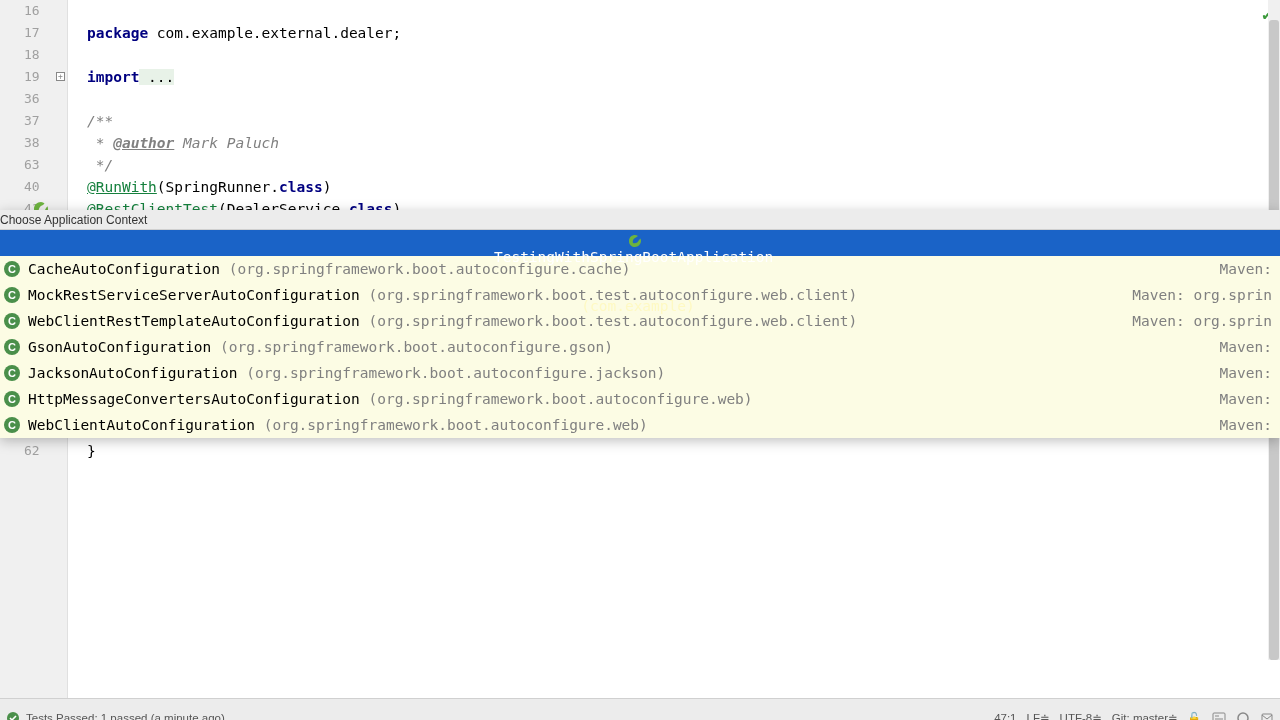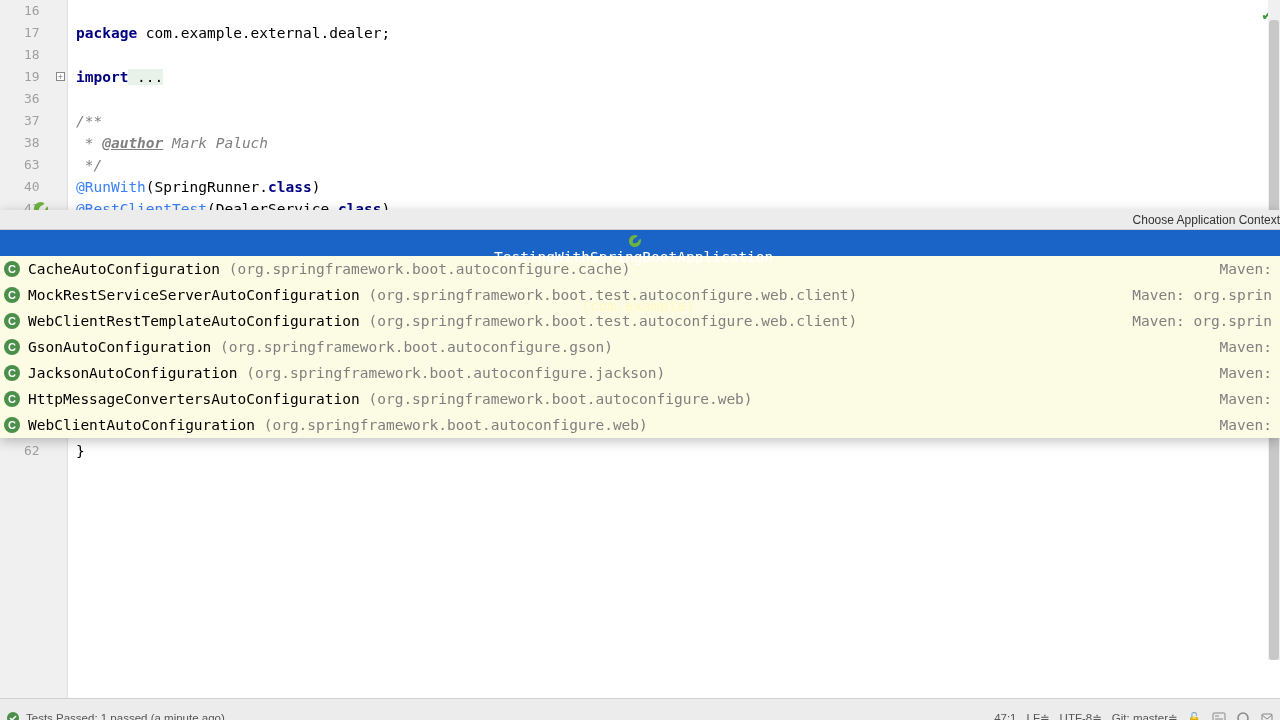--- a/index.html
+++ b/index.html
@@ -3,35 +3,35 @@
 <meta charset="utf-8">
 <style>
   * { margin: 0; padding: 0; box-sizing: border-box; }
   html, body { width: 1280px; height: 720px; overflow: hidden; font-family: "Menlo", "Consolas", monospace; background: #fff; }
   .editor { position: relative; width: 100%; height: 698px; display: flex; }
   .gutter { width: 68px; background: #f0f0f0; border-right: 1px solid #e0e0e0; padding-top: 0; font-size: 13px; color: #a0a0a0; text-align: right; }
   .gutter-line { height: 22px; line-height: 22px; padding-right: 34px; position: relative; padding-left: 24px; }
   .gutter-icon { position: absolute; right: 4px; top: 4px; width: 14px; height: 14px; }
   .spring-leaf { position: absolute; right: 18px; top: 3px; width: 16px; height: 16px; }
   .code { flex: 1; font-size: 14.5px; line-height: 22px; position: relative; }
-  .code-line { height: 22px; white-space: pre; padding-left: 8px; }
+  .code-line { height: 22px; white-space: pre; padding-left: 19px; }
   .kw { color: #000080; font-weight: bold; }
-  .ann { color: #3b82f6; }
+  .ann { color: #15803d; text-decoration: underline; }
   .str { color: #008000; font-weight: bold; }
   .num { color: #0000ff; }
   .ital { font-style: italic; color: #000; }
   .graylabel { color: #909090; }
   .doc { color: #808080; font-style: italic; }
   .doc-tag { color: #808080; font-weight: bold; font-style: italic; text-decoration: underline; }
   .fold { background: #e8f2e8; }
   .purple { color: #660e7a; font-style: italic; font-weight: bold; }
   .green-check { position: absolute; top: 4px; right: 8px; color: #3c9a3c; font-size: 16px; }
 
   .popup { position: absolute; top: 210px; left: 0; right: 0; background: #fff; z-index: 10; box-shadow: 0 3px 12px rgba(0,0,0,0.25); }
-  .popup-title { background: #ececec; text-align: right; font-family: -apple-system, "Helvetica Neue", sans-serif; font-size: 12px; color: #333; height: 20px; line-height: 20px; border-bottom: 1px solid #d0d0d0; }
+  .popup-title { background: #ececec; text-align: left; font-family: -apple-system, "Helvetica Neue", sans-serif; font-size: 12px; color: #333; height: 20px; line-height: 20px; border-bottom: 1px solid #d0d0d0; }
   .popup-row { height: 26px; line-height: 26px; font-size: 14.5px; display: flex; align-items: center; padding-left: 4px; padding-right: 8px; background: #fcfce4; }
   .popup-row.selected { background: #1a63c7; color: #fff; flex-direction: column; }
   .popup-row .cicon { width: 16px; height: 16px; border-radius: 8px; background: #4a8f4a; color: #fff; font-family: sans-serif; font-size: 11px; font-weight: bold; text-align: center; line-height: 16px; margin-right: 8px; flex-shrink: 0; }
   .popup-row .left { flex: 0 0 auto; white-space: pre; }
   .popup-row .pkg { color: #808080; white-space: pre; }
   .popup-row.selected .pkg { color: #fef9c3; margin-top: 23px; }
   .popup-row .spacer { flex: 1; }
   .popup-row .right { color: #808080; white-space: nowrap; }
   .popup-row .sicon { width: 14px; height: 14px; margin-right: 6px; flex-shrink: 0; }
 

